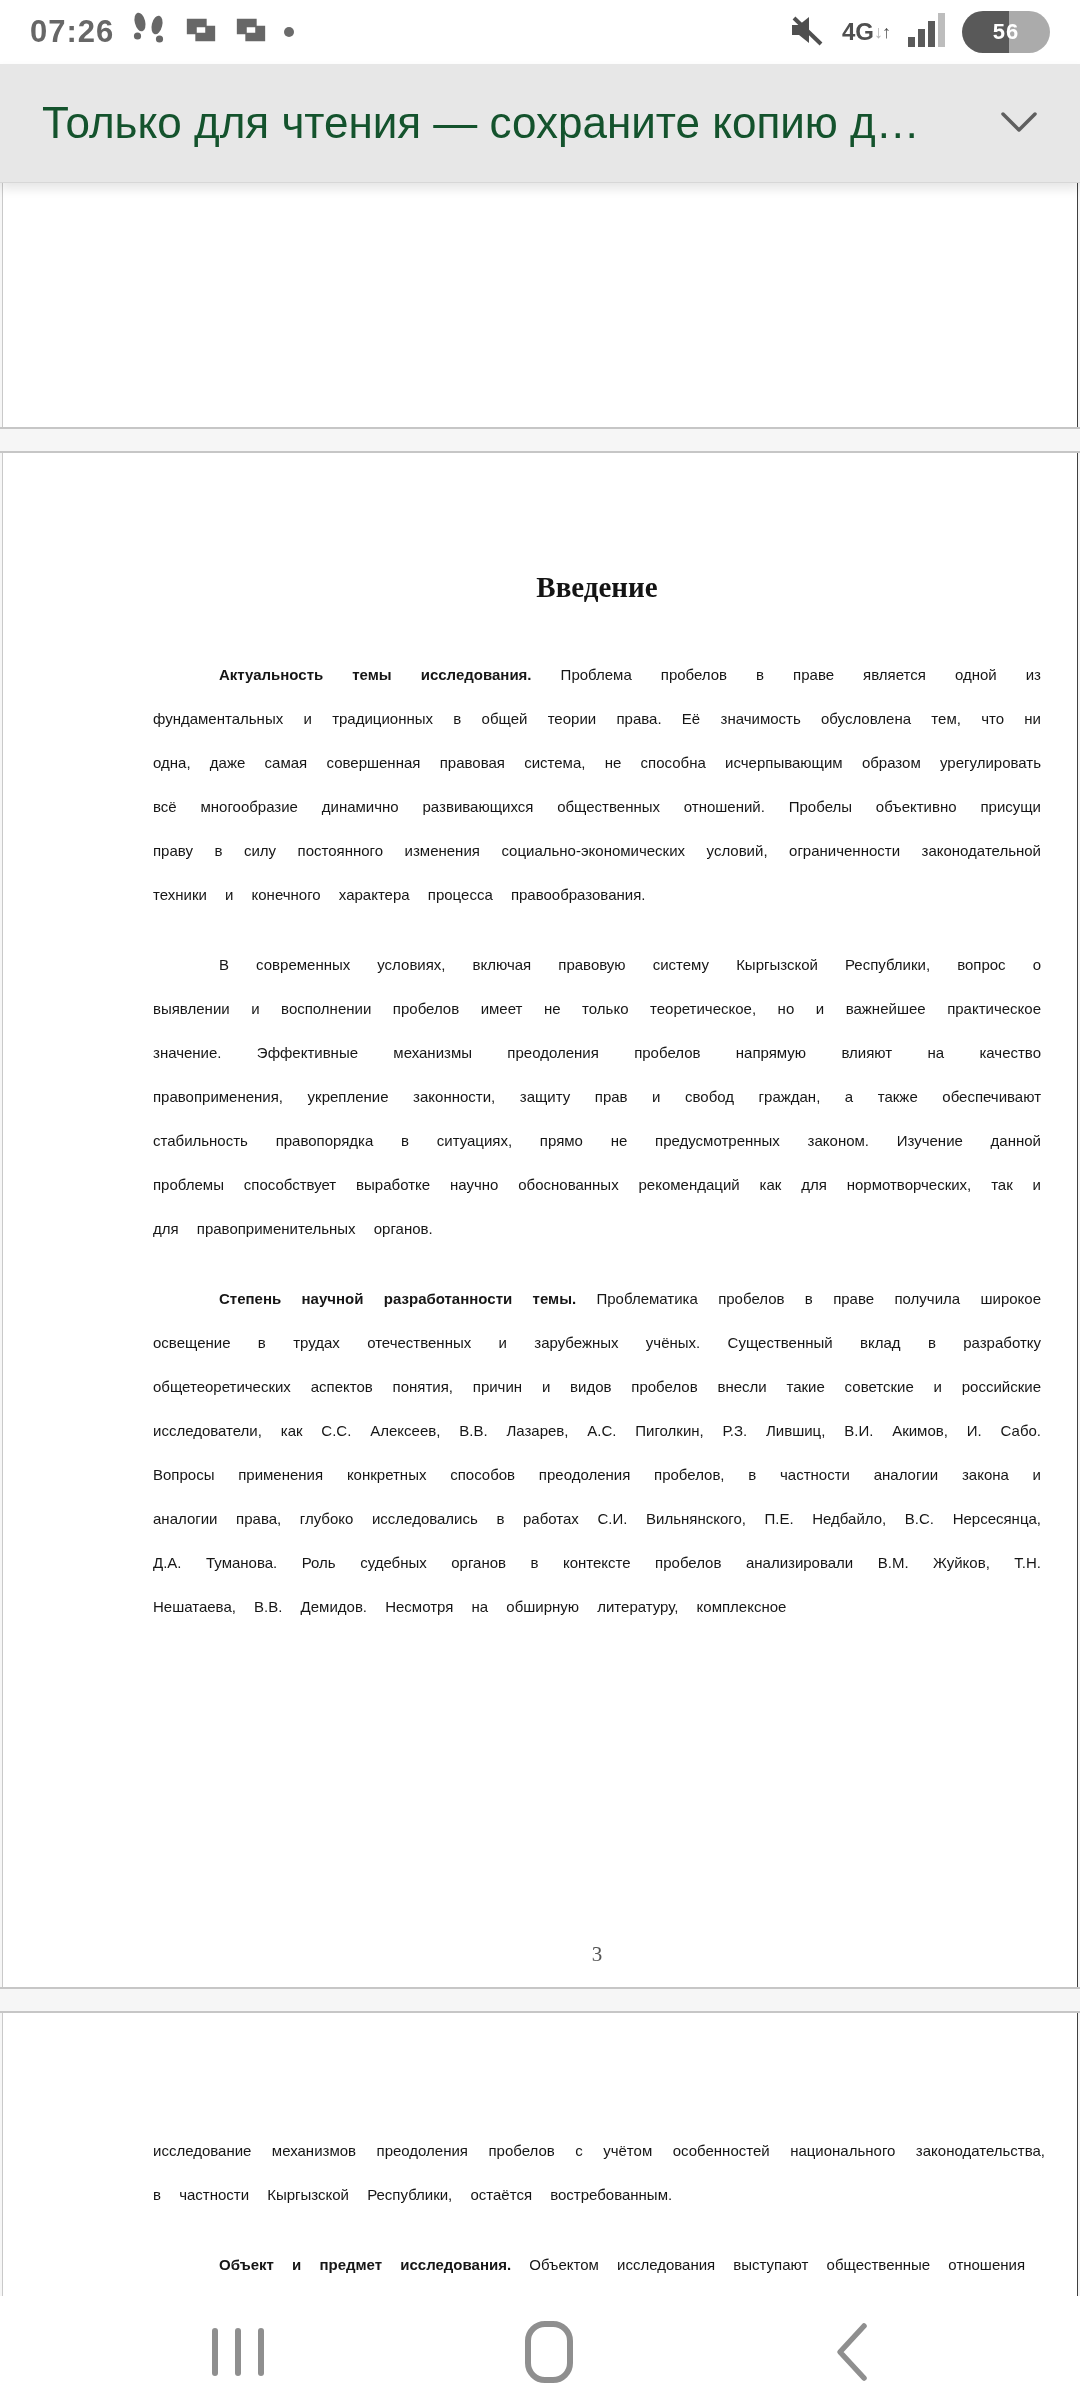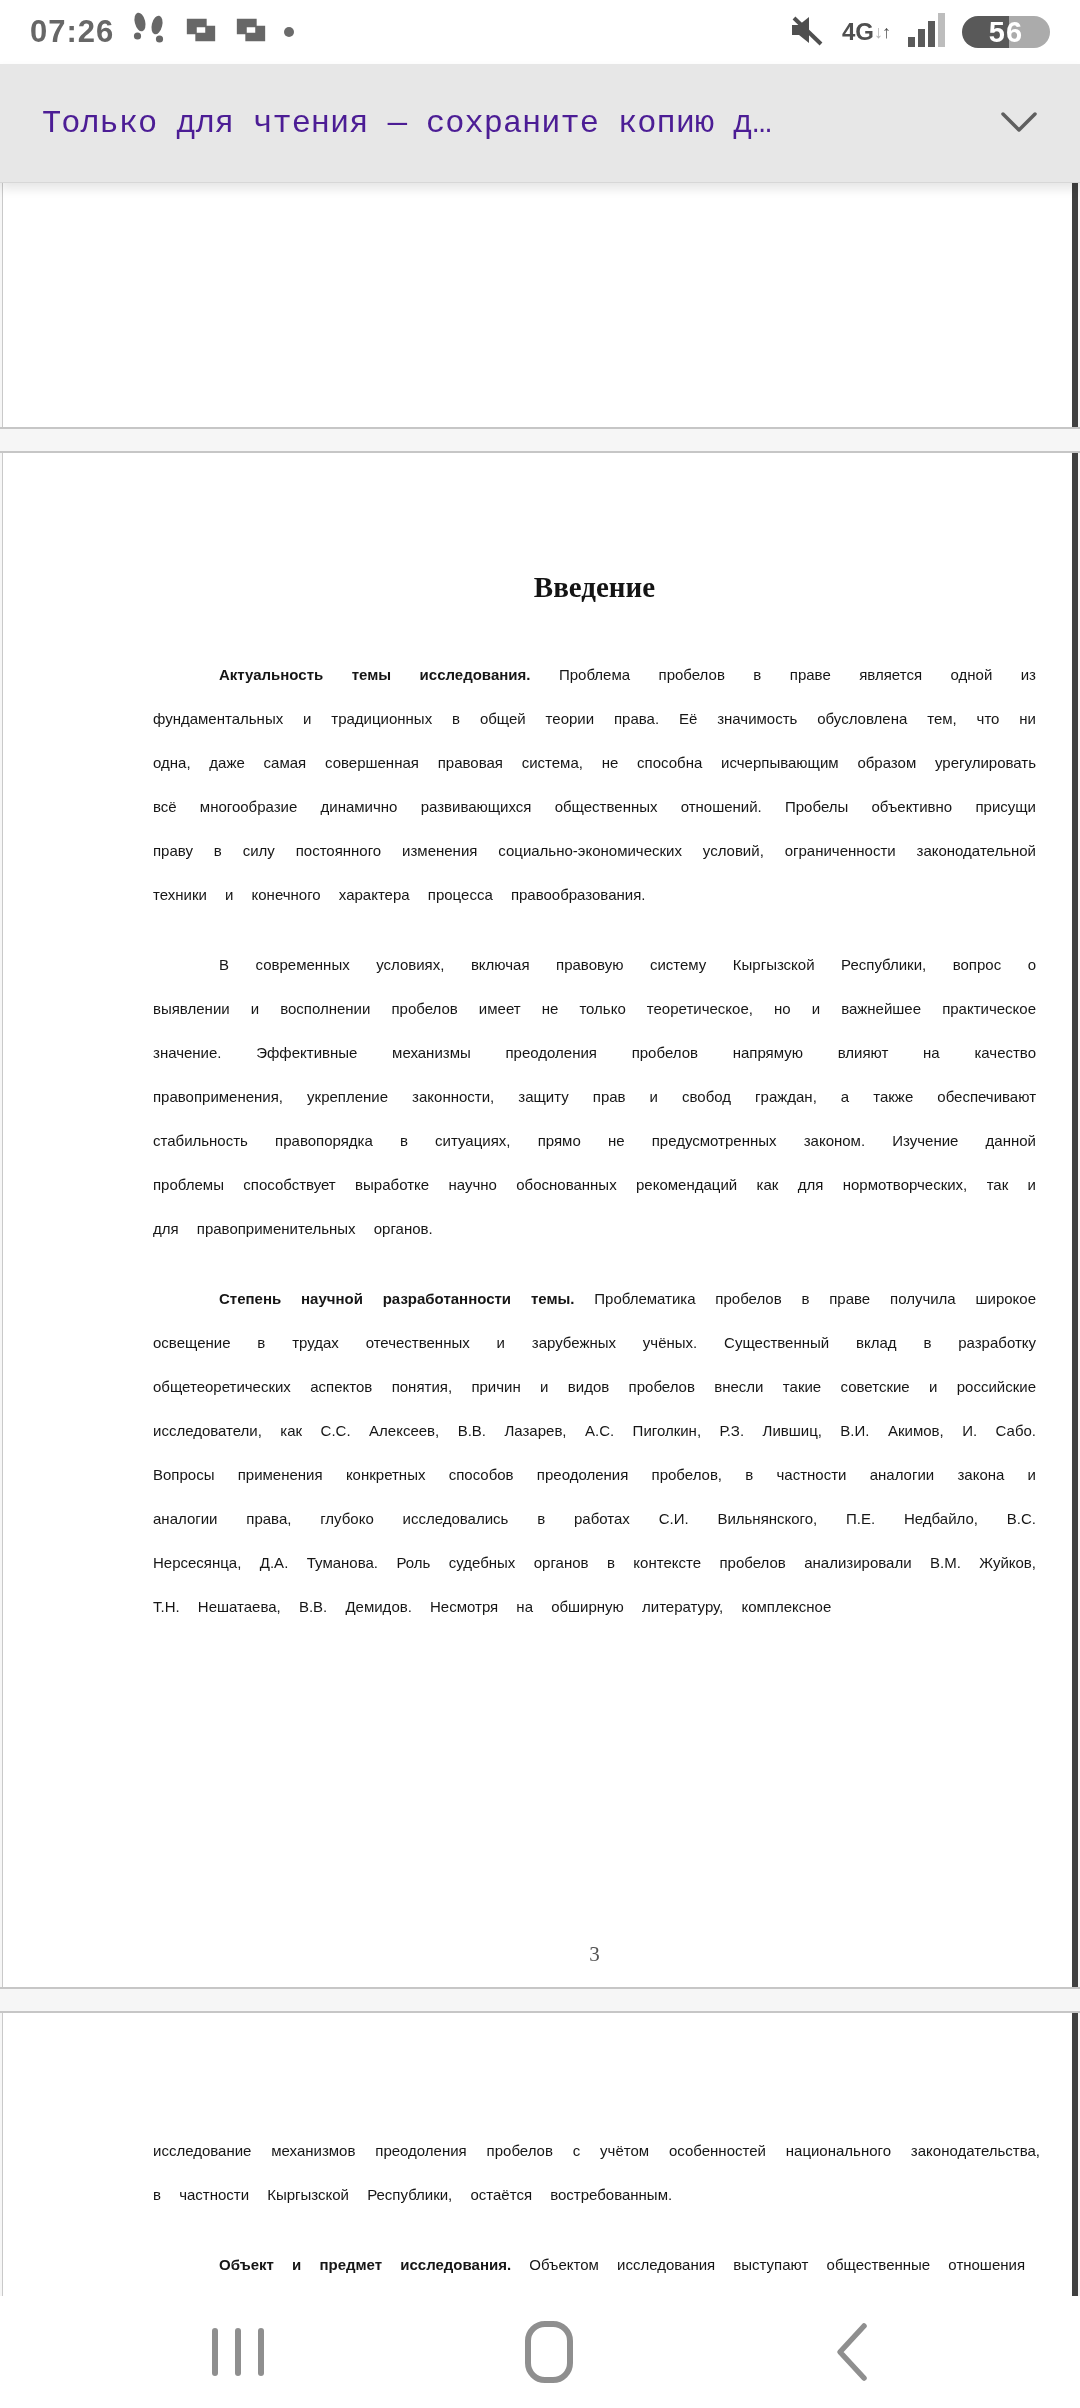--- a/index.html
+++ b/index.html
@@ -16,47 +16,47 @@
   }
   .sb-left,.sb-right{display:flex;align-items:center;gap:16px;}
   .sb-time{font-size:31px;font-weight:700;color:#676767;letter-spacing:1px;}
   .sb-dot{width:10px;height:10px;border-radius:50%;background:#6b6b6b;}
   .net-block{display:flex;flex-direction:row;align-items:center;line-height:1;}
   .net-label{font-size:24px;font-weight:700;color:#4f4f4f;}
   .net-arrows{font-size:18px;letter-spacing:-1px;margin-top:-1px;}
   .net-arrows .down{color:#b5b5b5;}
   .net-arrows .up{color:#4f4f4f;}
   .battery{
-    width:88px;height:32px;border-radius:21px;
+    width:88px;height:42px;border-radius:21px;
     background:linear-gradient(90deg,#595959 53%,#ababab 53%);
     display:flex;align-items:center;justify-content:center;
-    color:#ffffff;font-size:29px;font-weight:700;letter-spacing:1px;
+    color:#ffffff;font-size:22px;font-weight:700;letter-spacing:1px;
   }
 
   
   .banner{
     position:relative;z-index:3;height:119px;background:#e7e7e7;
     display:flex;align-items:center;padding:0 42px;box-sizing:border-box;
     border-bottom:1px solid #d7d7d7;
     box-shadow:0 6px 10px rgba(0,0,0,0.10);
   }
   .banner-text{
-    flex:1;font-size:32px;color:#4c1d95;
-    white-space:nowrap;overflow:hidden;font-family:Liberation Mono, monospace;
+    flex:1;font-size:44px;color:#14532d;
+    white-space:nowrap;overflow:hidden;
   }
   .banner-chevron{flex:0 0 auto;margin-left:20px;display:flex;align-items:center;}
 
   
   .viewer{
     position:absolute;top:183px;left:0;right:0;bottom:0;
     background:#f6f6f6;
   }
   .page{
     background:#ffffff;margin:0 2px;
-    border-left:1px solid #c9c9c9;border-right:6px solid #404040;
+    border-left:1px solid #c9c9c9;border-right:1px solid #404040;
     box-sizing:border-box;
   }
   .page-partial{height:244px;}
   .page-gap{
     height:22px;background:#f6f6f6;
     border-top:2px solid #c6c6c6;border-bottom:2px solid #c6c6c6;
   }
   .page-main{height:1534px;position:relative;padding:112px 36px 0 150px;}
   .page-next{height:395px;padding:116px 32px 0 150px;}
 

